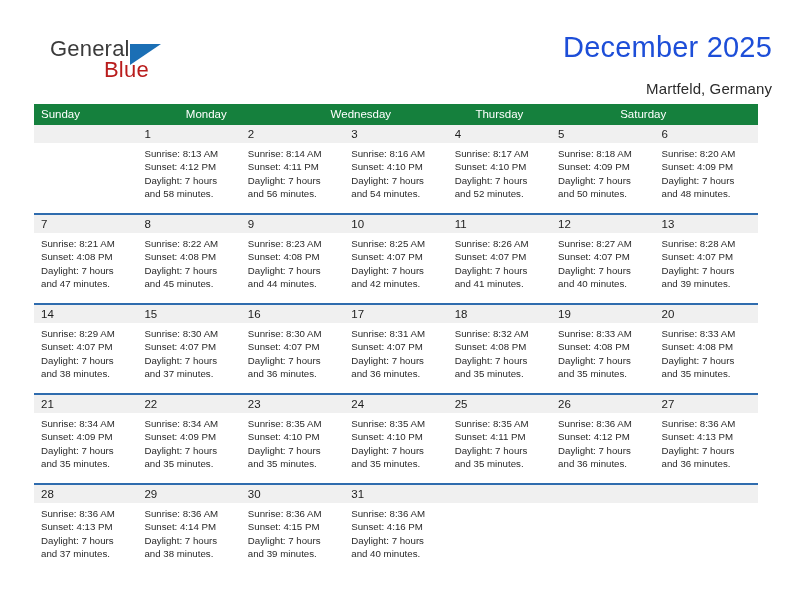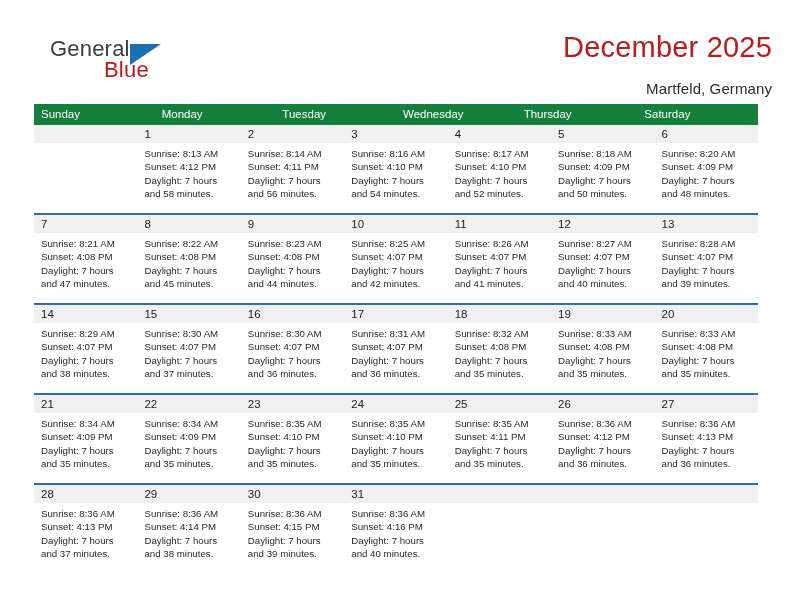--- a/index.html
+++ b/index.html
@@ -68,21 +68,21 @@
 
   .title-block {
     position: absolute;
     right: 36px;
     top: 30px;
     text-align: right;
   }
   .cal-title {
     font-size: 29px;
     font-weight: normal;
-    color: #b91c1c;
+    color: #1d4ed8;
     line-height: 34px;
     letter-spacing: 0.2px;
   }
   .cal-subtitle {
     font-size: 15px;
     color: #2b2b2b;
     line-height: 20px;
     margin-top: 15px;
     letter-spacing: 0.1px;
   }
@@ -167,21 +167,20 @@
       <div class="cal-title">December 2025</div>
       <div class="cal-subtitle">Martfeld, Germany</div>
     </div>
 
   </div>
 
   <div class="calendar">
     <div class="weekday-row" id="weekday-row">
         <div class="weekday">Sunday</div>
         <div class="weekday">Monday</div>
-        <div class="weekday">Tuesday</div>
         <div class="weekday">Wednesday</div>
         <div class="weekday">Thursday</div>
         <div class="weekday">Saturday</div>
       </div>
     <div id="weeks-container">
         <div class="week">
           <div class="daycell empty">
             <div class="daynum-band"></div>
             <div class="daylines">
               <div class="dline"></div>

